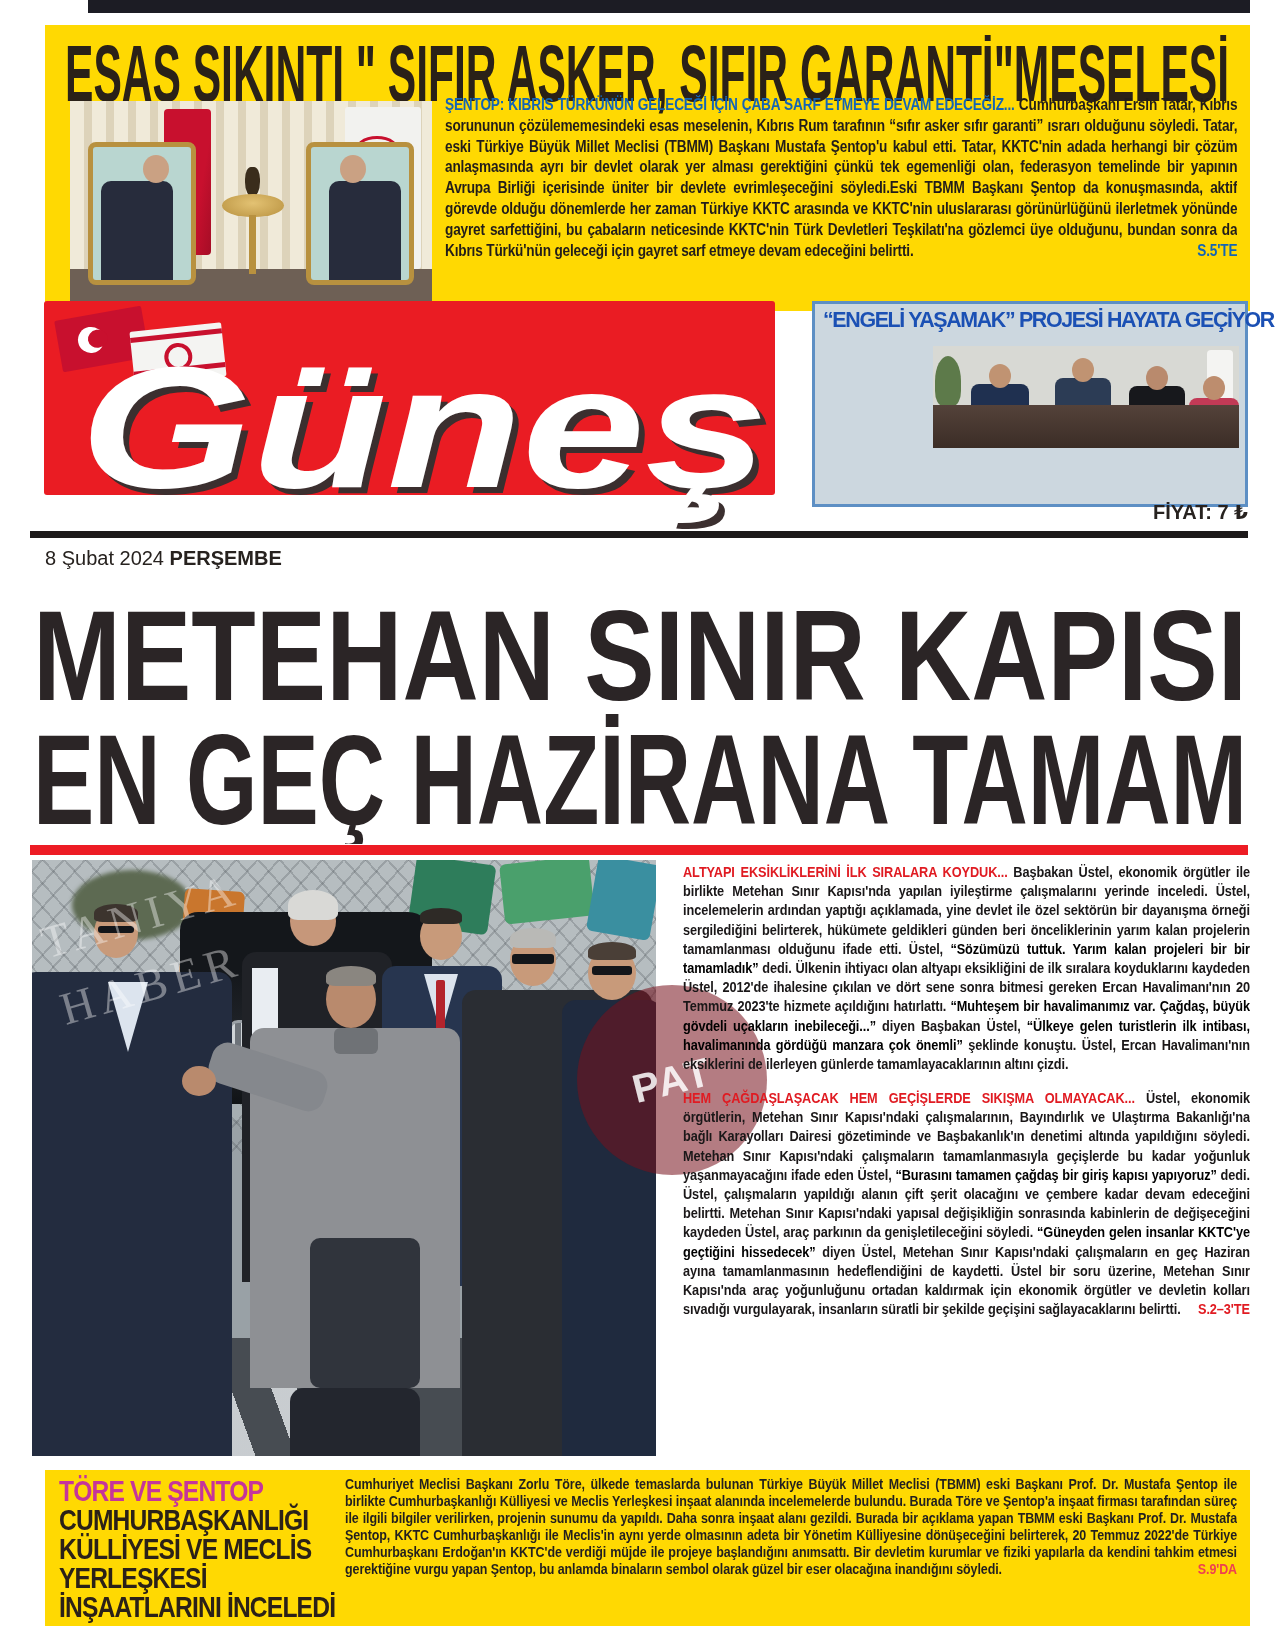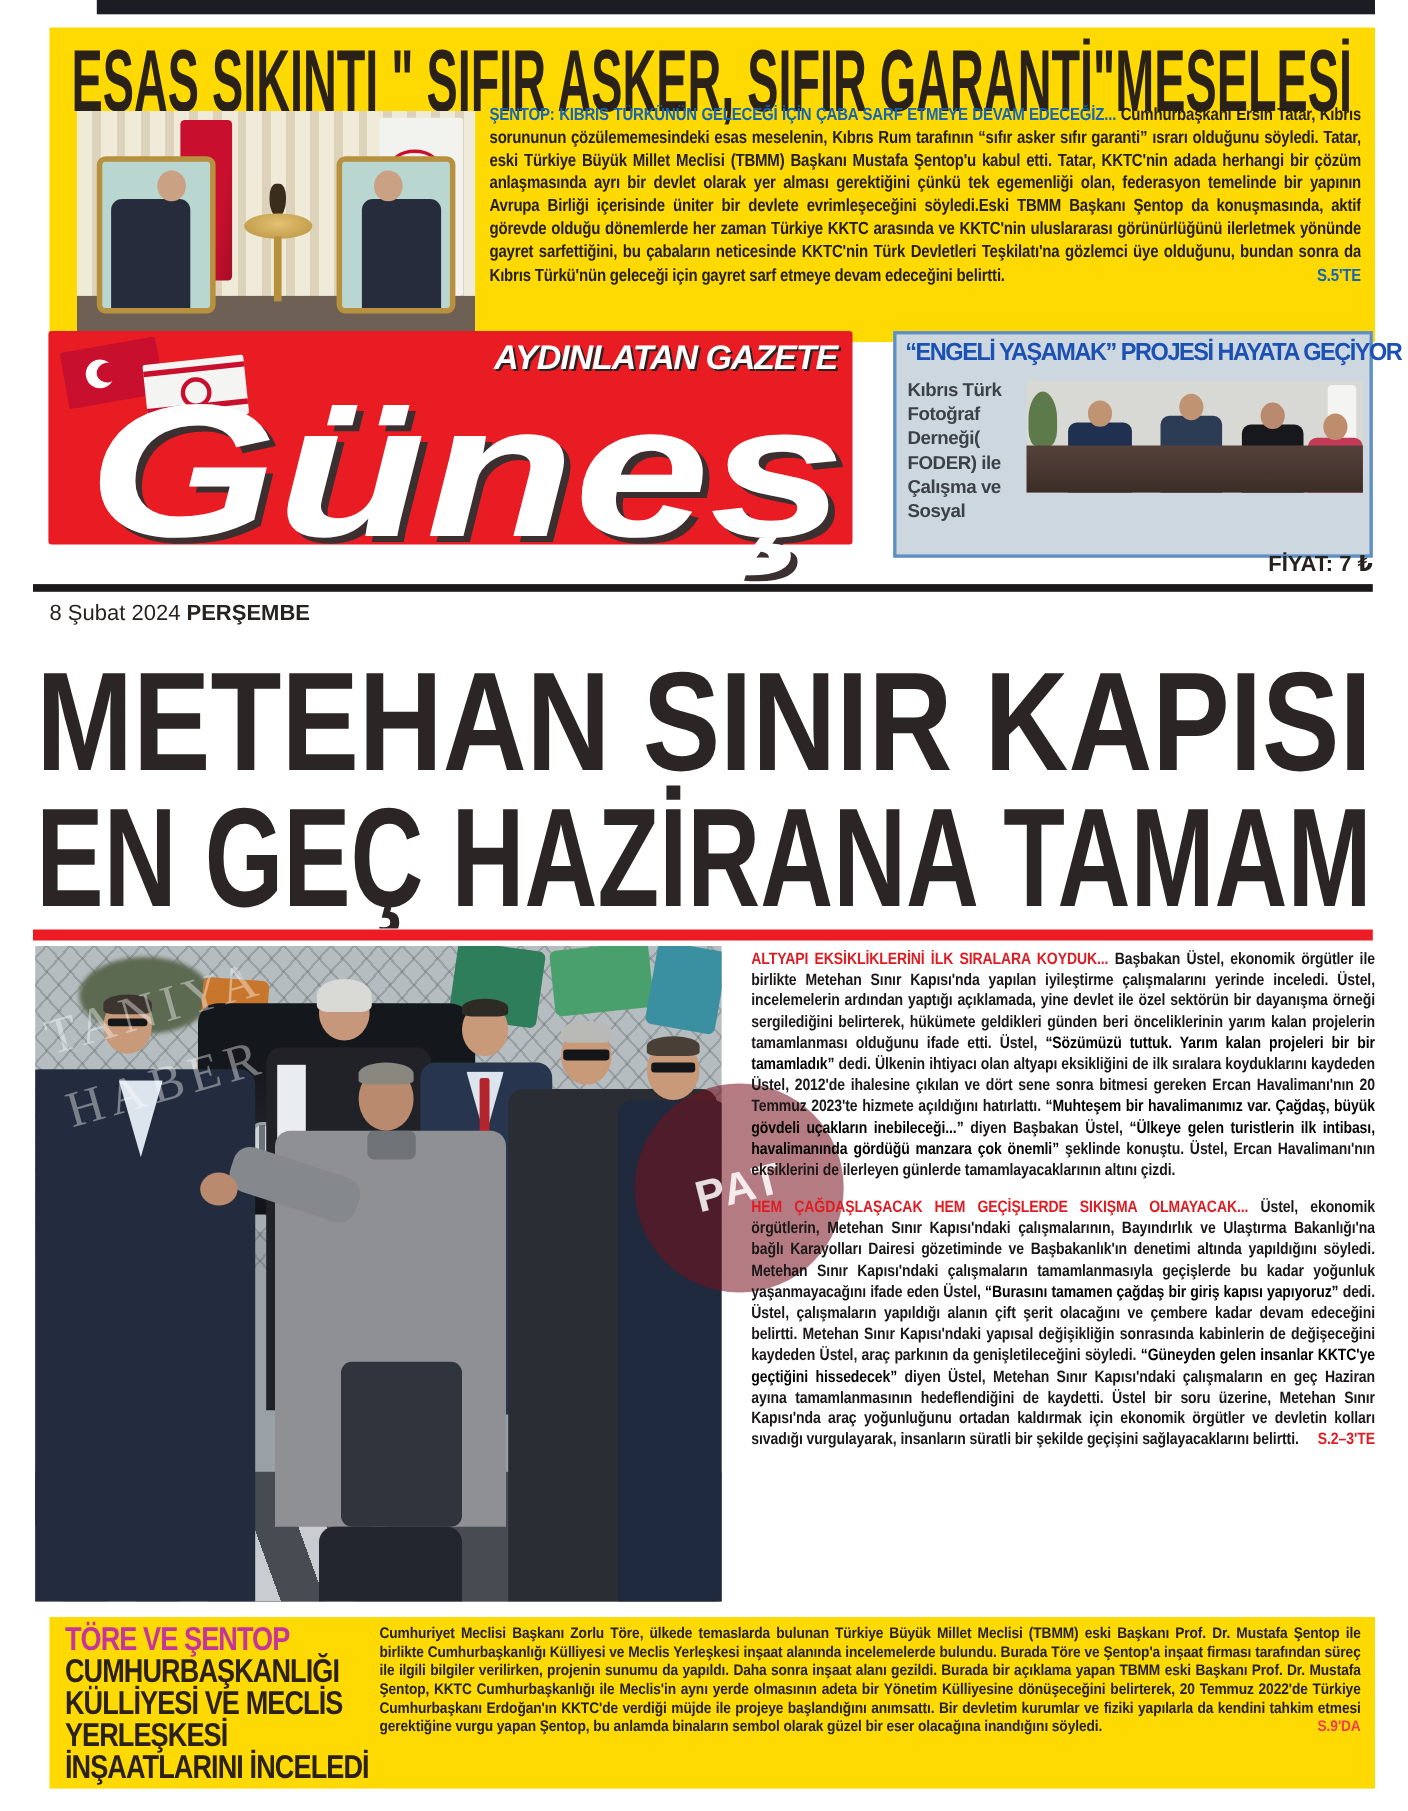--- a/index.html
+++ b/index.html
@@ -161,32 +161,30 @@
 
     <div class="abs top-text">
       <div class="inner">
         <span><span class="lead-blue">ŞENTOP: KIBRIS TÜRKÜNÜN GELECEĞİ İÇİN ÇABA SARF ETMEYE DEVAM EDECEĞİZ... </span><span>Cumhurbaşkanı Ersin Tatar, Kıbrıs sorununun çözülememesindeki esas meselenin, Kıbrıs Rum tarafının “sıfır asker sıfır garanti” ısrarı olduğunu söyledi. Tatar, eski Türkiye Büyük Millet Meclisi (TBMM) Başkanı Mustafa Şentop'u kabul etti. Tatar, KKTC'nin adada herhangi bir çözüm anlaşmasında ayrı bir devlet olarak yer alması gerektiğini çünkü tek egemenliği olan, federasyon temelinde bir yapının Avrupa Birliği içerisinde üniter bir devlete evrimleşeceğini söyledi.Eski TBMM Başkanı Şentop da konuşmasında, aktif görevde olduğu dönemlerde her zaman Türkiye KKTC arasında ve KKTC'nin uluslararası görünürlüğünü ilerletmek yönünde gayret sarfettiğini, bu çabaların neticesinde KKTC'nin Türk Devletleri Teşkilatı'na gözlemci üye olduğunu, bundan sonra da Kıbrıs Türkü'nün geleceği için gayret sarf etmeye devam edeceğini belirtti.</span></span>
         <span class="ref-blue">S.5'TE</span>
       </div>
     </div>
   </div>
 
   <div class="abs masthead">
-    <div class="tagline">AYDINLATAN GAZETE</div>
     <div class="flag flag-tr"></div>
     <div class="flag flag-trnc"></div>
     <svg class="abs" style="left:30px;top:16px;overflow:visible" width="700" height="200" viewBox="0 0 700 200">
       <text x="356" y="176" text-anchor="middle" textLength="688" lengthAdjust="spacingAndGlyphs" font-family="Liberation Sans, DejaVu Sans, sans-serif" font-weight="bold" font-style="italic" font-size="172" fill="#3b2f2f">Güneş</text>
       <text x="350" y="170" text-anchor="middle" textLength="688" lengthAdjust="spacingAndGlyphs" font-family="Liberation Sans, DejaVu Sans, sans-serif" font-weight="bold" font-style="italic" font-size="172" fill="#ffffff">Güneş</text>
     </svg>
   </div>
 
   <div class="abs engeli">
     <div class="engeli-title">“ENGELİ YAŞAMAK” PROJESİ  HAYATA GEÇİYOR</div>
-    <div class="engeli-left">Kıbrıs Türk Fotoğraf Derneği( FODER) ile Çalışma ve Sosyal</div>
     <div class="engeli-photo">
       <div class="ep-plant"></div>
       <div class="ep-ac"></div>
       <div class="ep-person" style="left:38px;top:38px;width:58px;height:64px;background:#1f3050">
           <div class="ep-head" style="left:18px;top:-20px"></div>
         </div>
       <div class="ep-person" style="left:122px;top:32px;width:56px;height:70px;background:#2c3c55">
           <div class="ep-head" style="left:17px;top:-20px"></div>
         </div>
       <div class="ep-person" style="left:196px;top:40px;width:56px;height:62px;background:#17181c">

